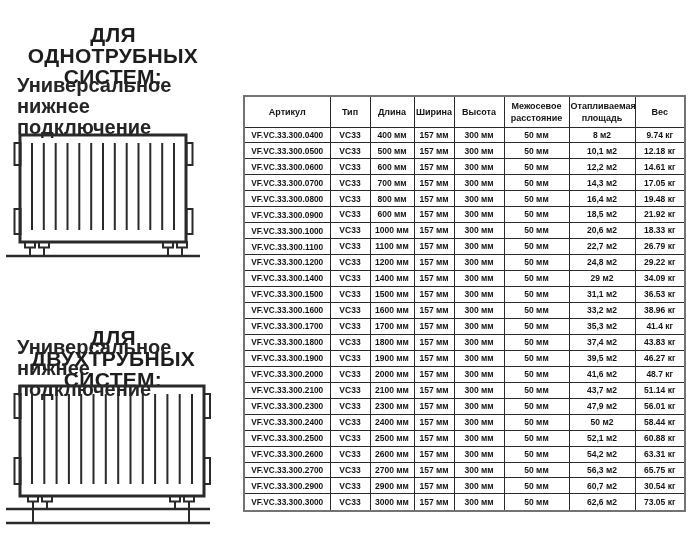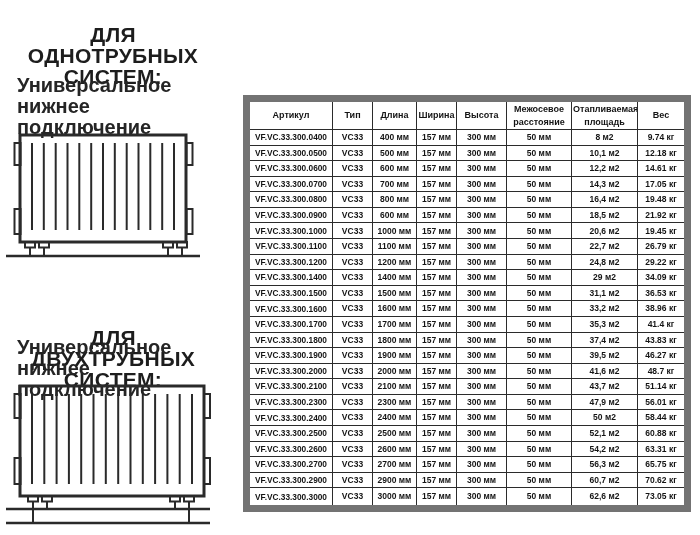--- a/index.html
+++ b/index.html
@@ -30,21 +30,21 @@
   .d1 { top:120px; }
   .d2 { top:372px; }
   .diag svg { display:block; }
   .diag * { stroke:#2a2a2a; fill:none; }
 
   
   .table-wrap { position:absolute; left:243px; top:95px; }
   table.specs {
     border-collapse:collapse; table-layout:fixed;
     width:441px; height:417px;
-    border:7px solid #737373;
+    border:2px solid #737373;
     color:#141414;
   }
   table.specs th, table.specs td {
     border:1.5px solid #2b2b2b;
     text-align:center; vertical-align:middle;
     font-weight:bold; white-space:nowrap;
     padding:0 1px; overflow:hidden;
   }
   table.specs thead tr { height:31px; }
   table.specs th { font-size:9px; line-height:1.35; white-space:normal; }
@@ -236,21 +236,21 @@
             <td>21.92 кг</td>
           </tr>
           <tr>
             <td>VF.VC.33.300.1000</td>
             <td>VC33</td>
             <td>1000 мм</td>
             <td>157 мм</td>
             <td>300 мм</td>
             <td>50 мм</td>
             <td>20,6 м2</td>
-            <td>19.45 кг</td>
+            <td>18.33 кг</td>
           </tr>
           <tr>
             <td>VF.VC.33.300.1100</td>
             <td>VC33</td>
             <td>1100 мм</td>
             <td>157 мм</td>
             <td>300 мм</td>
             <td>50 мм</td>
             <td>22,7 м2</td>
             <td>26.79 кг</td>
@@ -396,21 +396,21 @@
             <td>65.75 кг</td>
           </tr>
           <tr>
             <td>VF.VC.33.300.2900</td>
             <td>VC33</td>
             <td>2900 мм</td>
             <td>157 мм</td>
             <td>300 мм</td>
             <td>50 мм</td>
             <td>60,7 м2</td>
-            <td>70.62 кг</td>
+            <td>30.54 кг</td>
           </tr>
           <tr>
             <td>VF.VC.33.300.3000</td>
             <td>VC33</td>
             <td>3000 мм</td>
             <td>157 мм</td>
             <td>300 мм</td>
             <td>50 мм</td>
             <td>62,6 м2</td>
             <td>73.05 кг</td>

